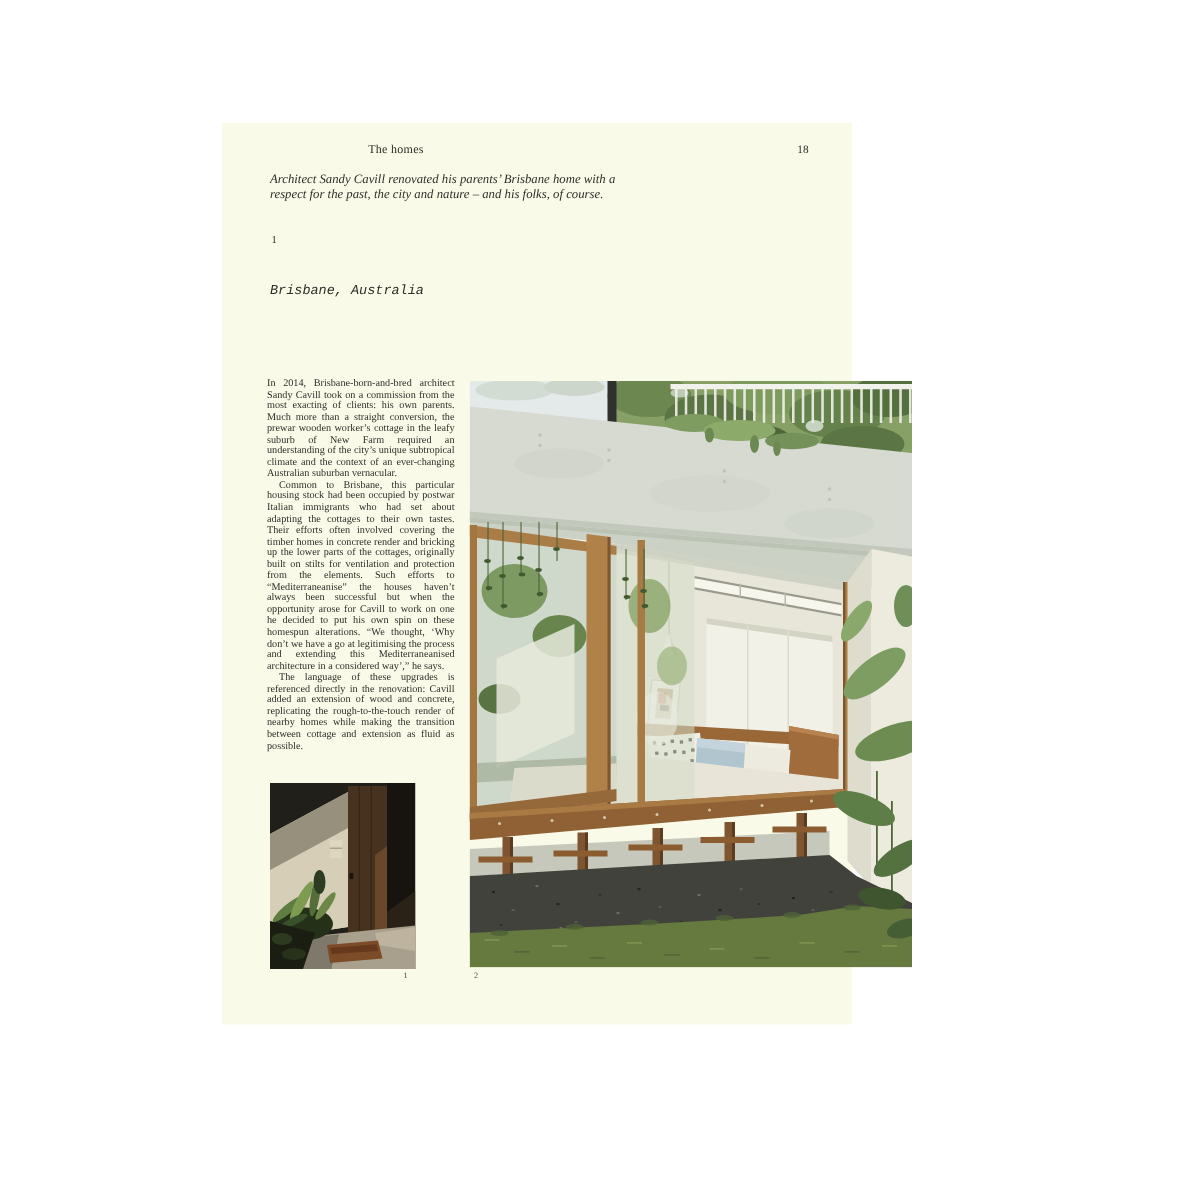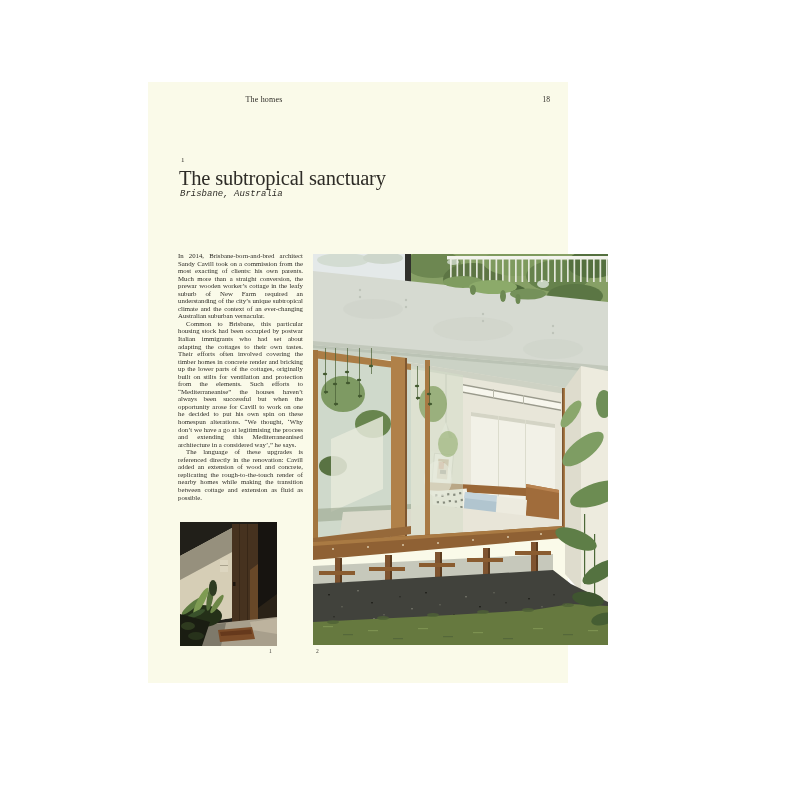--- a/index.html
+++ b/index.html
@@ -1,20 +1,20 @@
 <!DOCTYPE html>
 <html><head>
 <meta charset="utf-8">
 <style>
   html,body{margin:0;padding:0;}
   body{width:800px;height:800px;background:#ffffff;position:relative;
        font-family:"Liberation Serif", serif;color:#2e2c27;}
   .page{position:absolute;left:148px;top:82px;width:420px;height:601px;background:#fafae9;}
   .hdr{position:absolute;top:13px;left:0;width:232px;text-align:center;font-size:8px;letter-spacing:.2px;}
-  .pagenum{position:absolute;top:13px;right:18px;font-size:7.5px;}
+  .pagenum{position:absolute;top:13px;right:29px;font-size:7.5px;}
   .standfirst{position:absolute;left:32px;top:33px;width:240px;font-style:italic;font-size:8.5px;line-height:9.6px;}
   .artnum{position:absolute;left:33px;top:74px;font-size:7px;}
   .title{position:absolute;left:31px;top:86px;margin:0;font-size:20.5px;font-weight:400;letter-spacing:-.2px;line-height:1;white-space:nowrap;}
   .location{position:absolute;left:32px;top:107px;font-style:italic;font-size:9px;font-family:Liberation Mono, monospace;}
   .bodycol{position:absolute;left:30px;top:170px;width:125px;font-size:6.8px;line-height:7.55px;text-align:justify;}
   .bodycol p{margin:0;}
   .bodycol p + p{text-indent:8px;}
   figure{margin:0;position:absolute;overflow:hidden;}
   .photo-small{left:32px;top:440px;width:97px;height:124px;}
   .photo-main{left:165px;top:172px;width:295px;height:391px;}
@@ -24,23 +24,23 @@
   .cap2{left:168px;top:566px;}
 </style>
 </head>
 <body>
 
 <div class="page">
 
   <div class="hdr">The homes</div>
   <div class="pagenum">18</div>
 
+  <div class="standfirst">Architect Sandy Cavill renovated his parents’ Brisbane home with a respect for the past, the city and nature – and his folks, of course.</div>
 
   <div class="artnum">1</div>
-  <h1 class="title">The subtropical sanctuary</h1>
   <div class="location">Brisbane, Australia</div>
 
   <div class="bodycol">
     <p>In 2014, Brisbane-born-and-bred architect Sandy Cavill took on a commission from the most exacting of clients: his own parents. Much more than a straight conversion, the prewar wooden worker’s cottage in the leafy suburb of New Farm required an understanding of the city’s unique subtropical climate and the context of an ever-changing Australian suburban vernacular.</p>
     <p>Common to Brisbane, this particular housing stock had been occupied by postwar Italian immigrants who had set about adapting the cottages to their own tastes. Their efforts often involved covering the timber homes in concrete render and bricking up the lower parts of the cottages, originally built on stilts for ventilation and protection from the elements. Such efforts to “Mediterraneanise” the houses haven’t always been successful but when the opportunity arose for Cavill to work on one he decided to put his own spin on these homespun alterations. “We thought, ‘Why don’t we have a go at legitimising the process and extending this Mediterraneanised architecture in a considered way’,” he says.</p>
     <p>The language of these upgrades is referenced directly in the renovation: Cavill added an extension of wood and concrete, replicating the rough-to-the-touch render of nearby homes while making the transition between cottage and extension as fluid as possible.</p>
   </div>
 
   <figure class="photo-small" role="img" aria-label="Dark timber front door beside a sunlit white rendered wall with strappy plants and a rust doormat">
     <svg viewBox="0 0 97 124">

